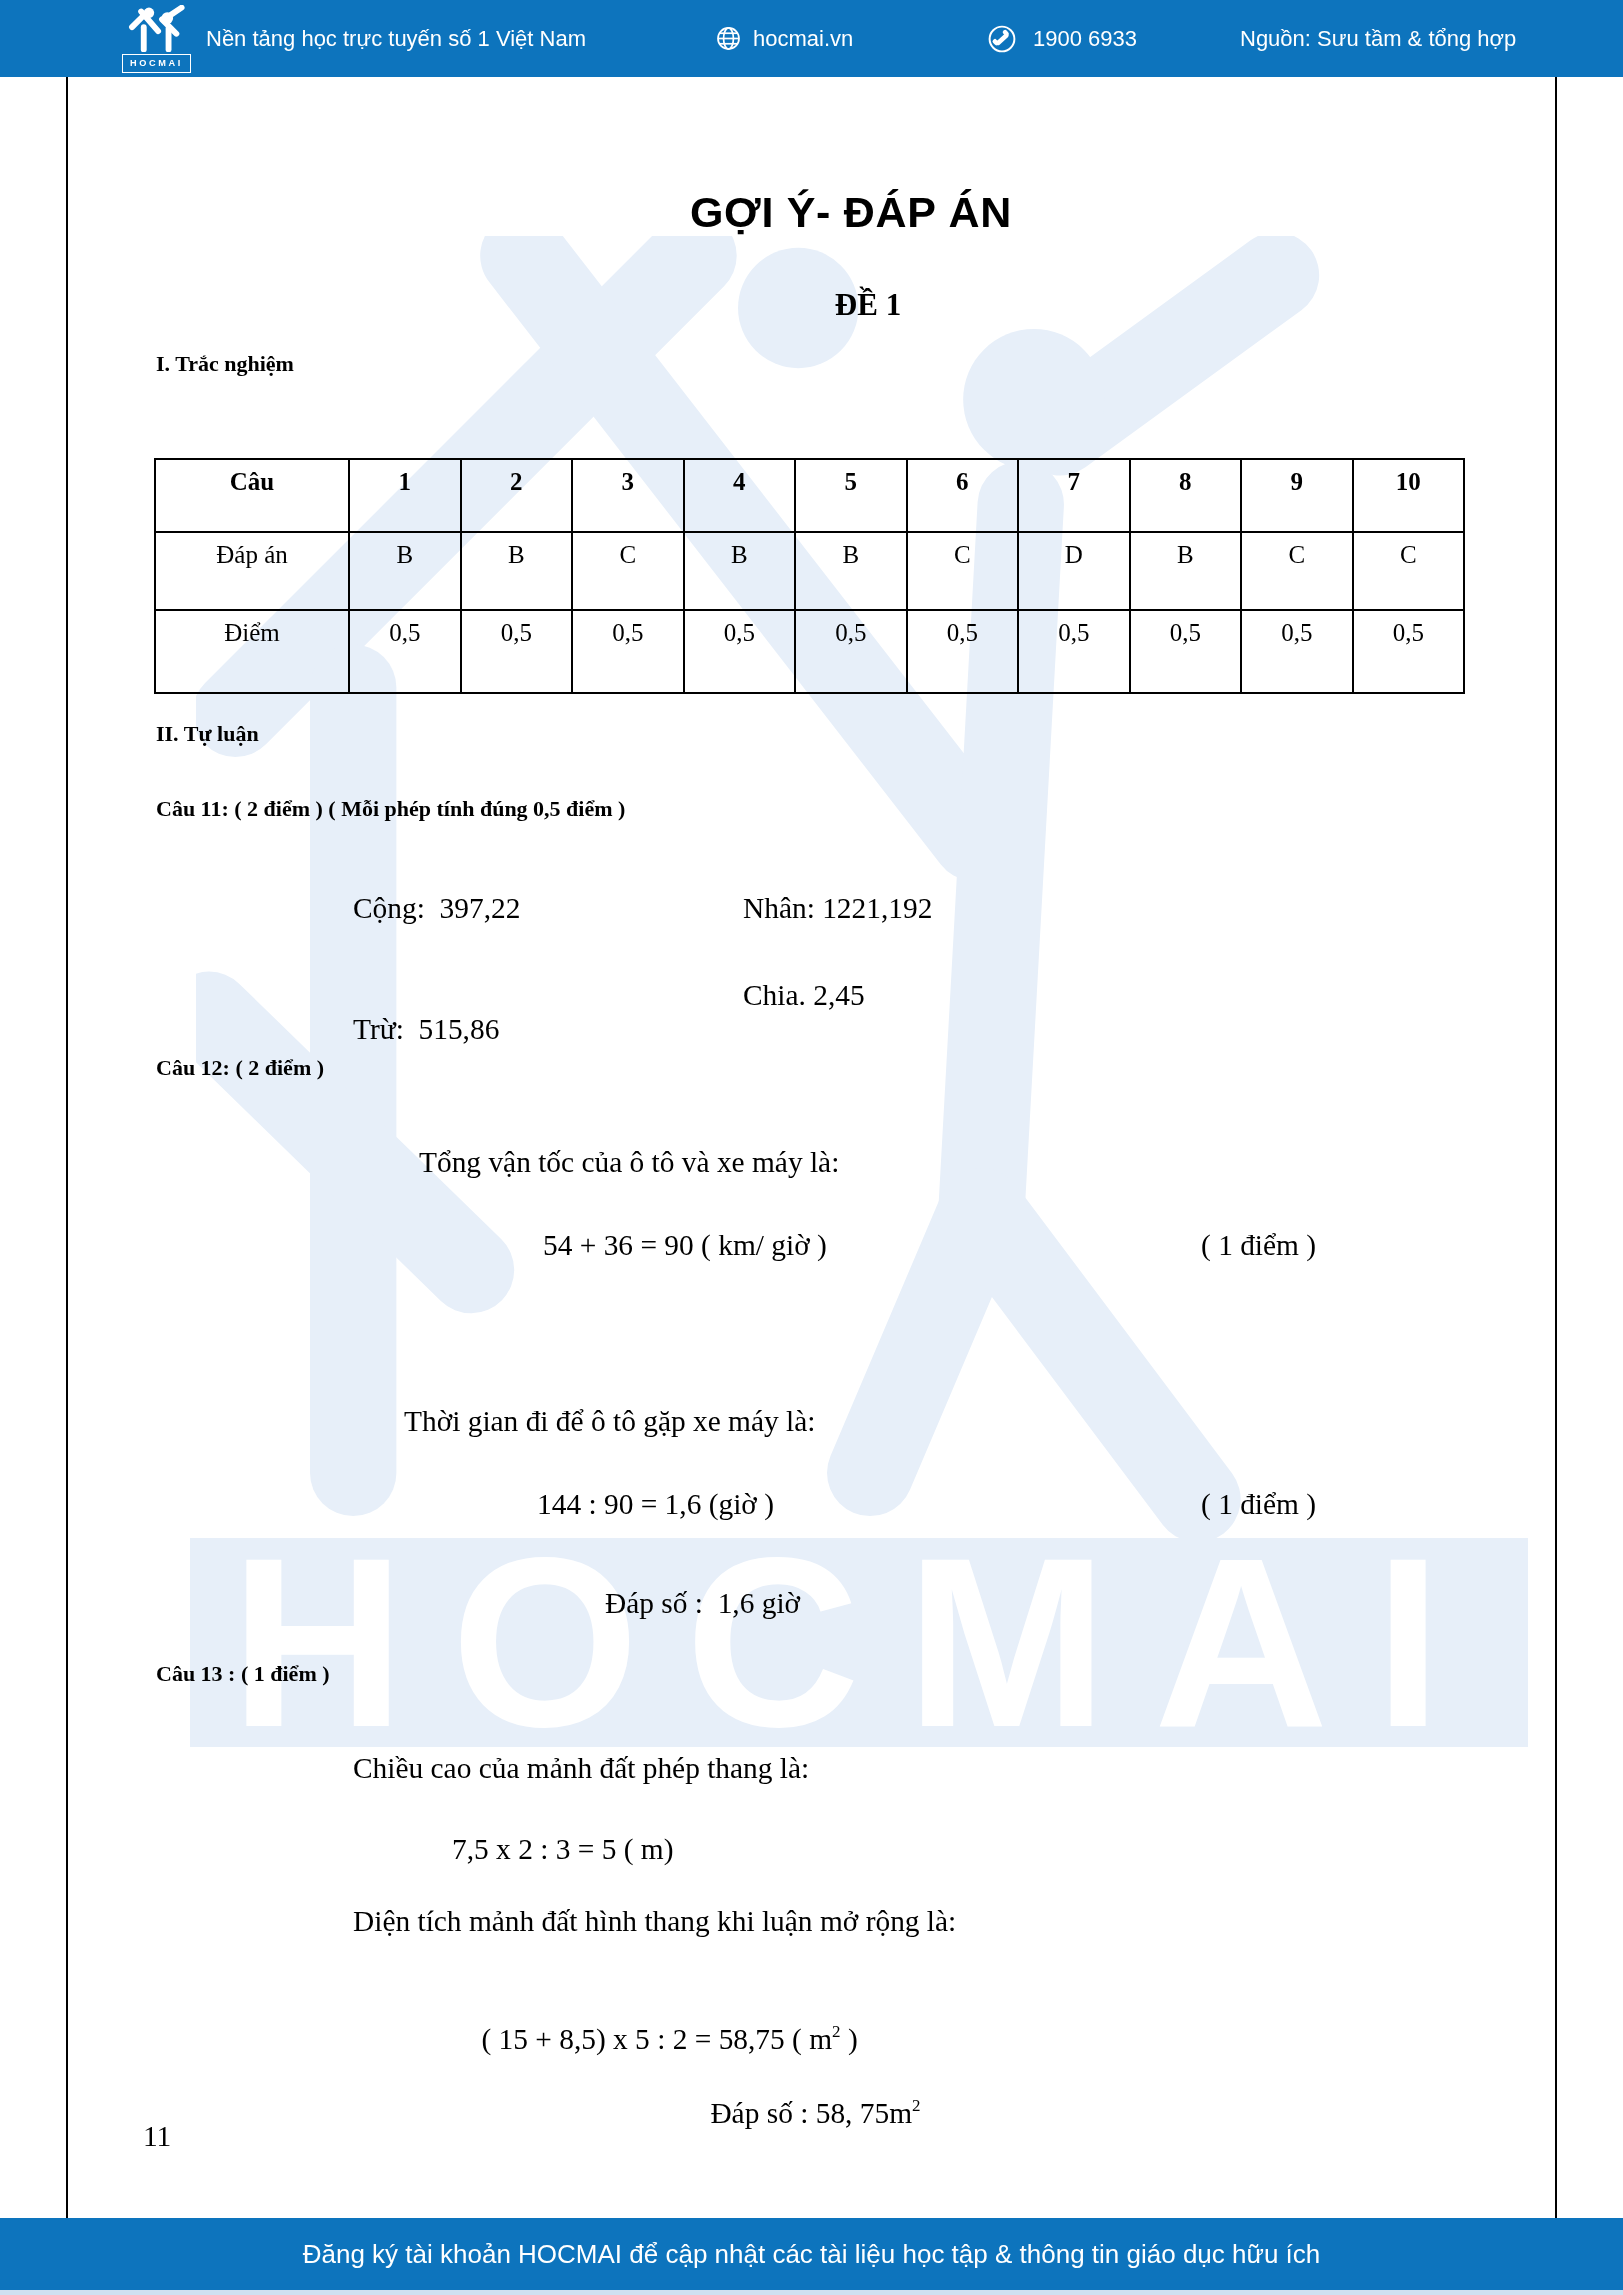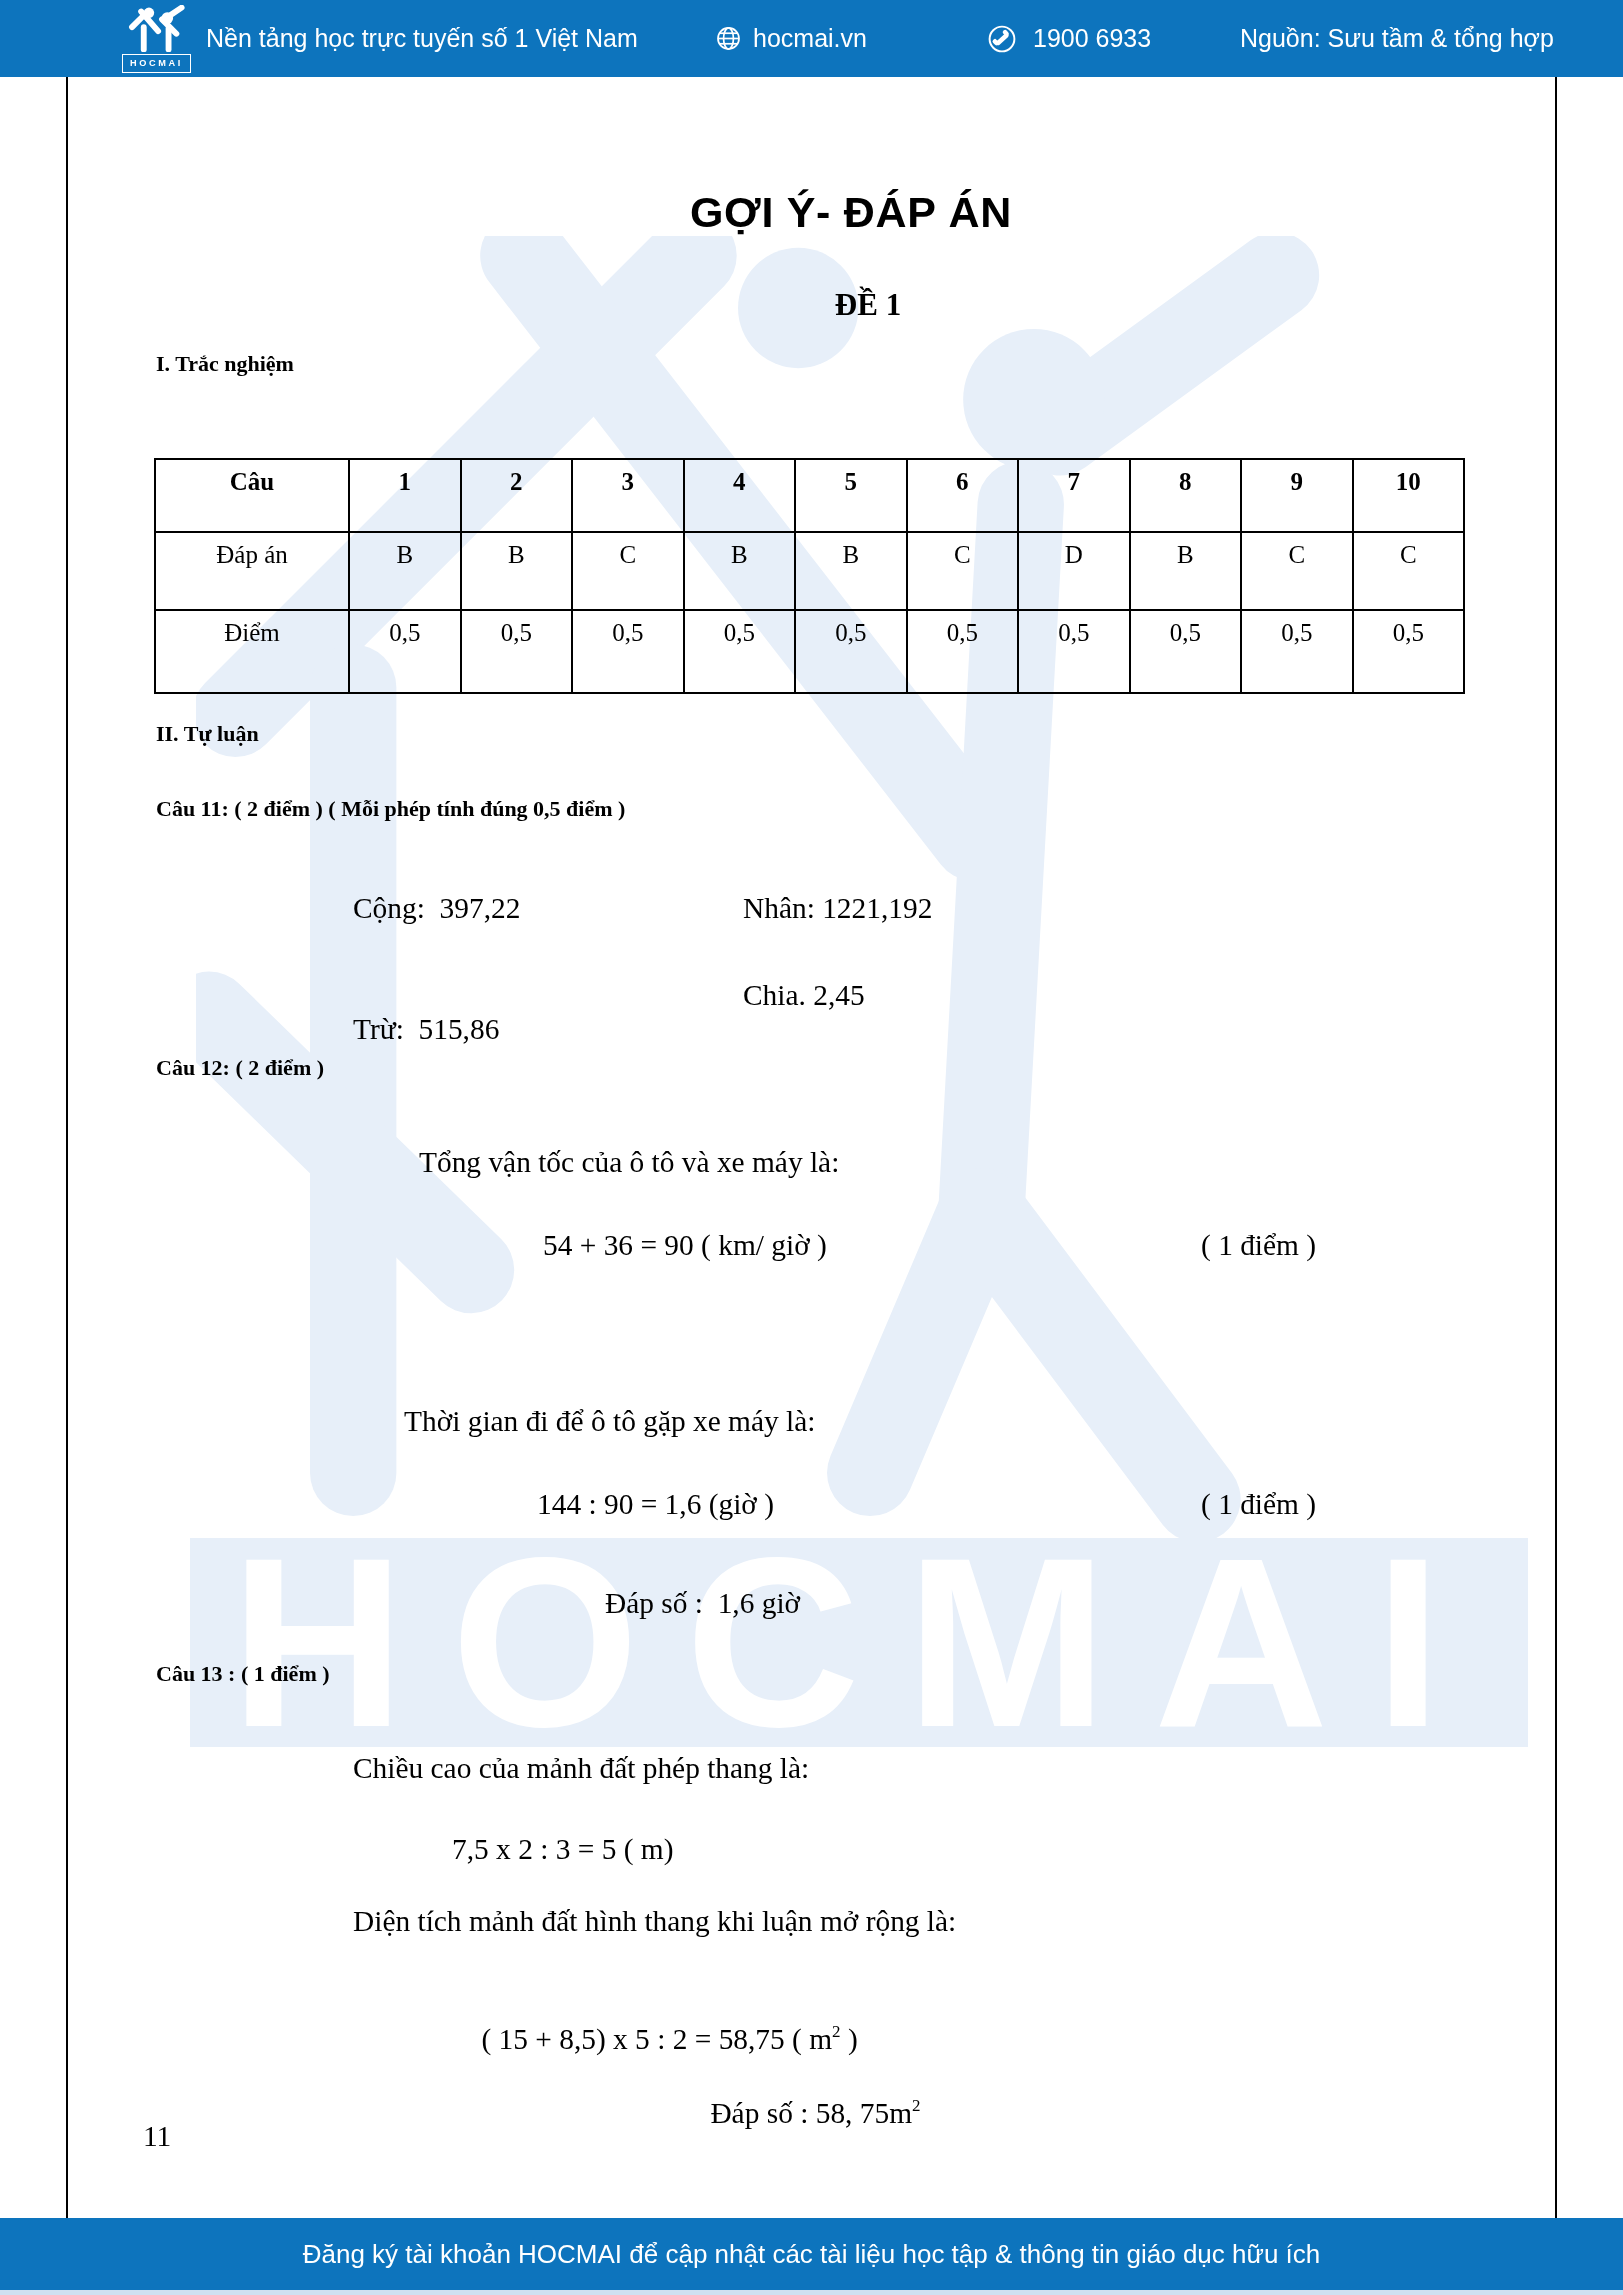--- a/index.html
+++ b/index.html
@@ -4,21 +4,21 @@
 <style>
   html,body{margin:0;padding:0;background:#888;}
   .page{position:relative;width:1623px;height:2295px;background:#ffffff;overflow:hidden;
         font-family:"Liberation Serif","DejaVu Serif",serif;color:#000;}
   .abs{position:absolute;}
 
   
   .topbar{left:0;top:0;width:1623px;height:77px;background:#0d74bd;}
   .botbar{left:0;top:2218px;width:1623px;height:72px;background:#0d74bd;}
   .botstrip{left:0;top:2290px;width:1623px;height:5.2px;background:#cfe0f0;}
-  .bartext{font-family:"Liberation Sans","DejaVu Sans",sans-serif;color:#ffffff;font-size:25px;
+  .bartext{font-family:"Liberation Sans","DejaVu Sans",sans-serif;color:#ffffff;font-size:22px;
            height:77px;line-height:77px;white-space:pre;}
   .foottext{left:0;top:2218px;width:1623px;height:72px;line-height:72px;text-align:center;
             font-family:"Liberation Sans","DejaVu Sans",sans-serif;color:#ffffff;font-size:26px;}
 
   
   .logobox{left:122px;top:54px;width:67px;height:17px;border:1.3px solid #ffffff;
            font-family:"Liberation Sans","DejaVu Sans",sans-serif;color:#fff;font-size:9.2px;
            font-weight:700;letter-spacing:2.6px;text-align:center;line-height:17px;}
 
   

